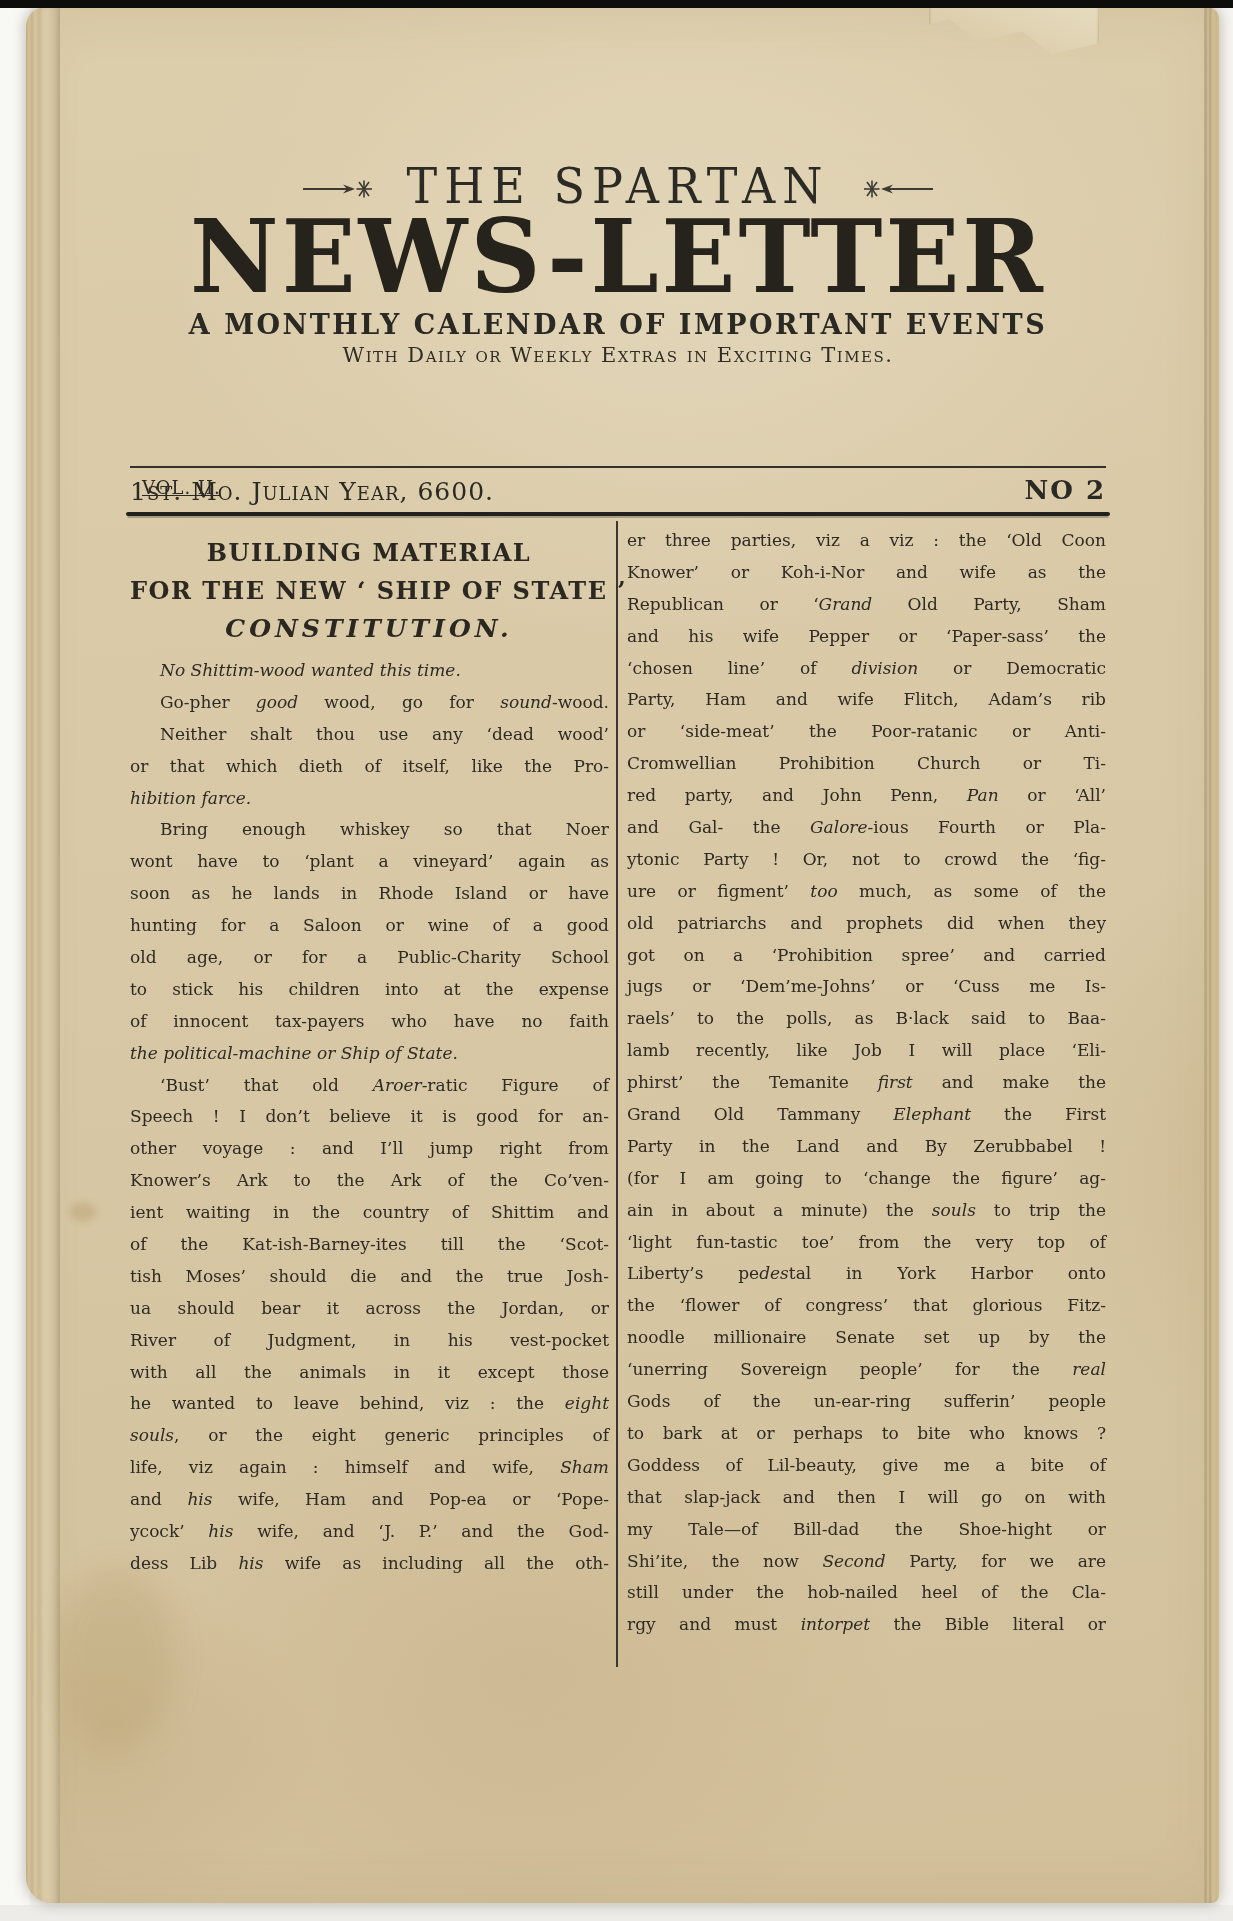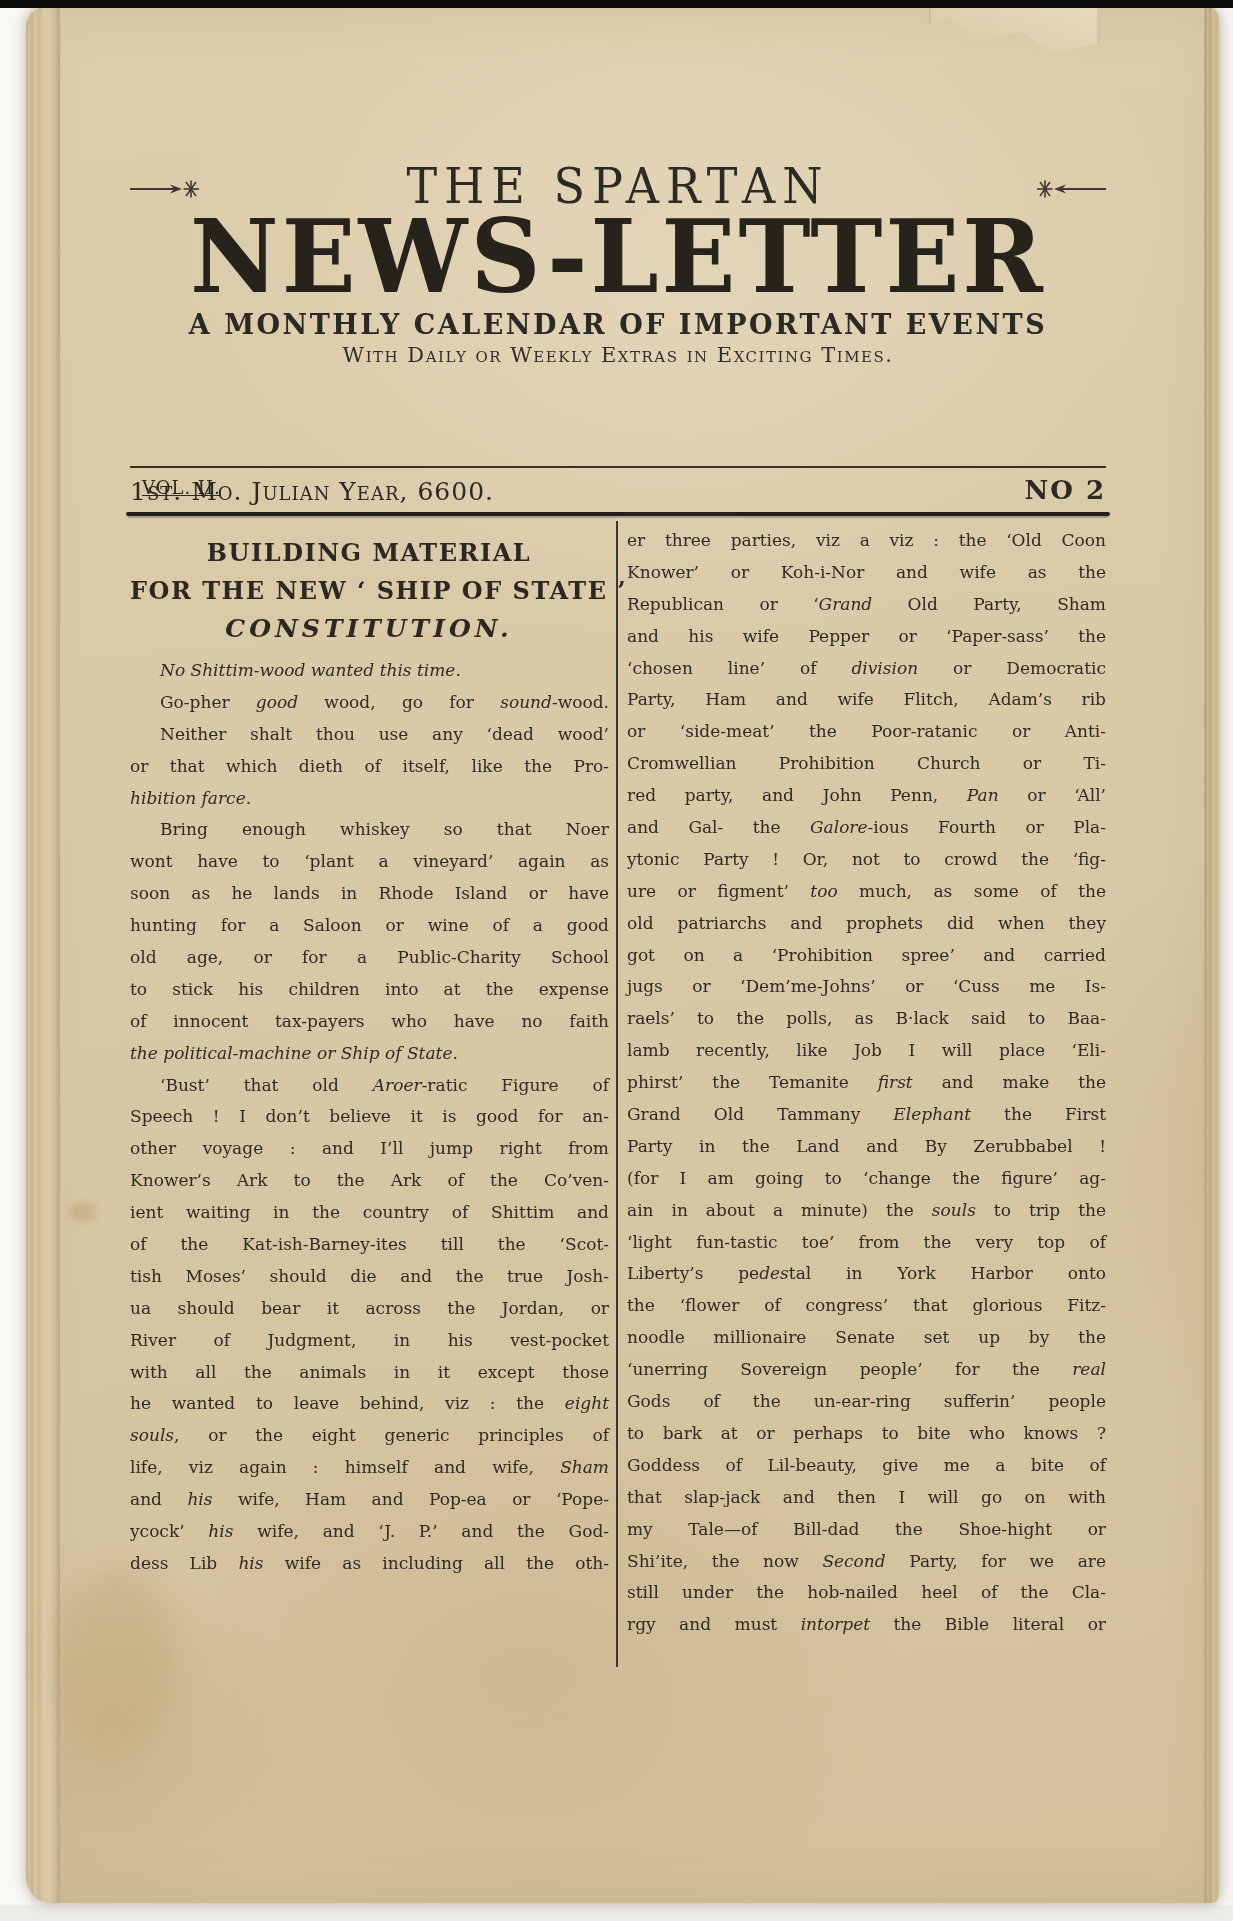--- a/index.html
+++ b/index.html
@@ -30,21 +30,21 @@
           #d8c8a6 0px,#c7b289 2px,#d9c9a8 4px,#bfa87d 6px,#d4c29d 9px,#cab689 12px,#d2c09b 15px);
         box-shadow:inset 6px 0 8px -5px rgba(90,65,25,0.3);}
   .tear{position:absolute;right:120px;top:-2px;width:170px;height:70px;
         background:linear-gradient(200deg,#e7dcc0,#dccdab 60%,transparent 80%);
         clip-path:polygon(0 0,100% 0,100% 55%,72% 70%,55% 38%,28% 52%,12% 20%,0 28%);
         box-shadow:inset 0 -2px 3px rgba(110,85,40,0.5);}
   .stain{position:absolute;border-radius:50%;pointer-events:none;}
 
   
   .kicker-row{position:absolute;left:104px;top:152px;width:976px;display:flex;
-        align-items:center;justify-content:space-between;gap:32px;color:#2c2a25;}
+        align-items:center;justify-content:center;gap:32px;color:#2c2a25;}
   .kicker{font-size:46px;letter-spacing:7px;font-weight:400;
         font-family:"DejaVu Serif","Liberation Serif",serif;
         transform:scaleY(1.05);white-space:nowrap;}
   .orn{flex:0 0 auto;opacity:0.9;margin-top:6px;}
   .orn.flip{transform:scaleX(-1);}
 
   .nl-title{position:absolute;left:104px;top:200px;width:976px;text-align:center;
         font-size:97px;font-weight:700;letter-spacing:3px;line-height:1.04;color:#26231d;
         transform:scaleY(1.04);white-space:nowrap;}
   .nl-sub{position:absolute;left:104px;top:302px;width:976px;text-align:center;

